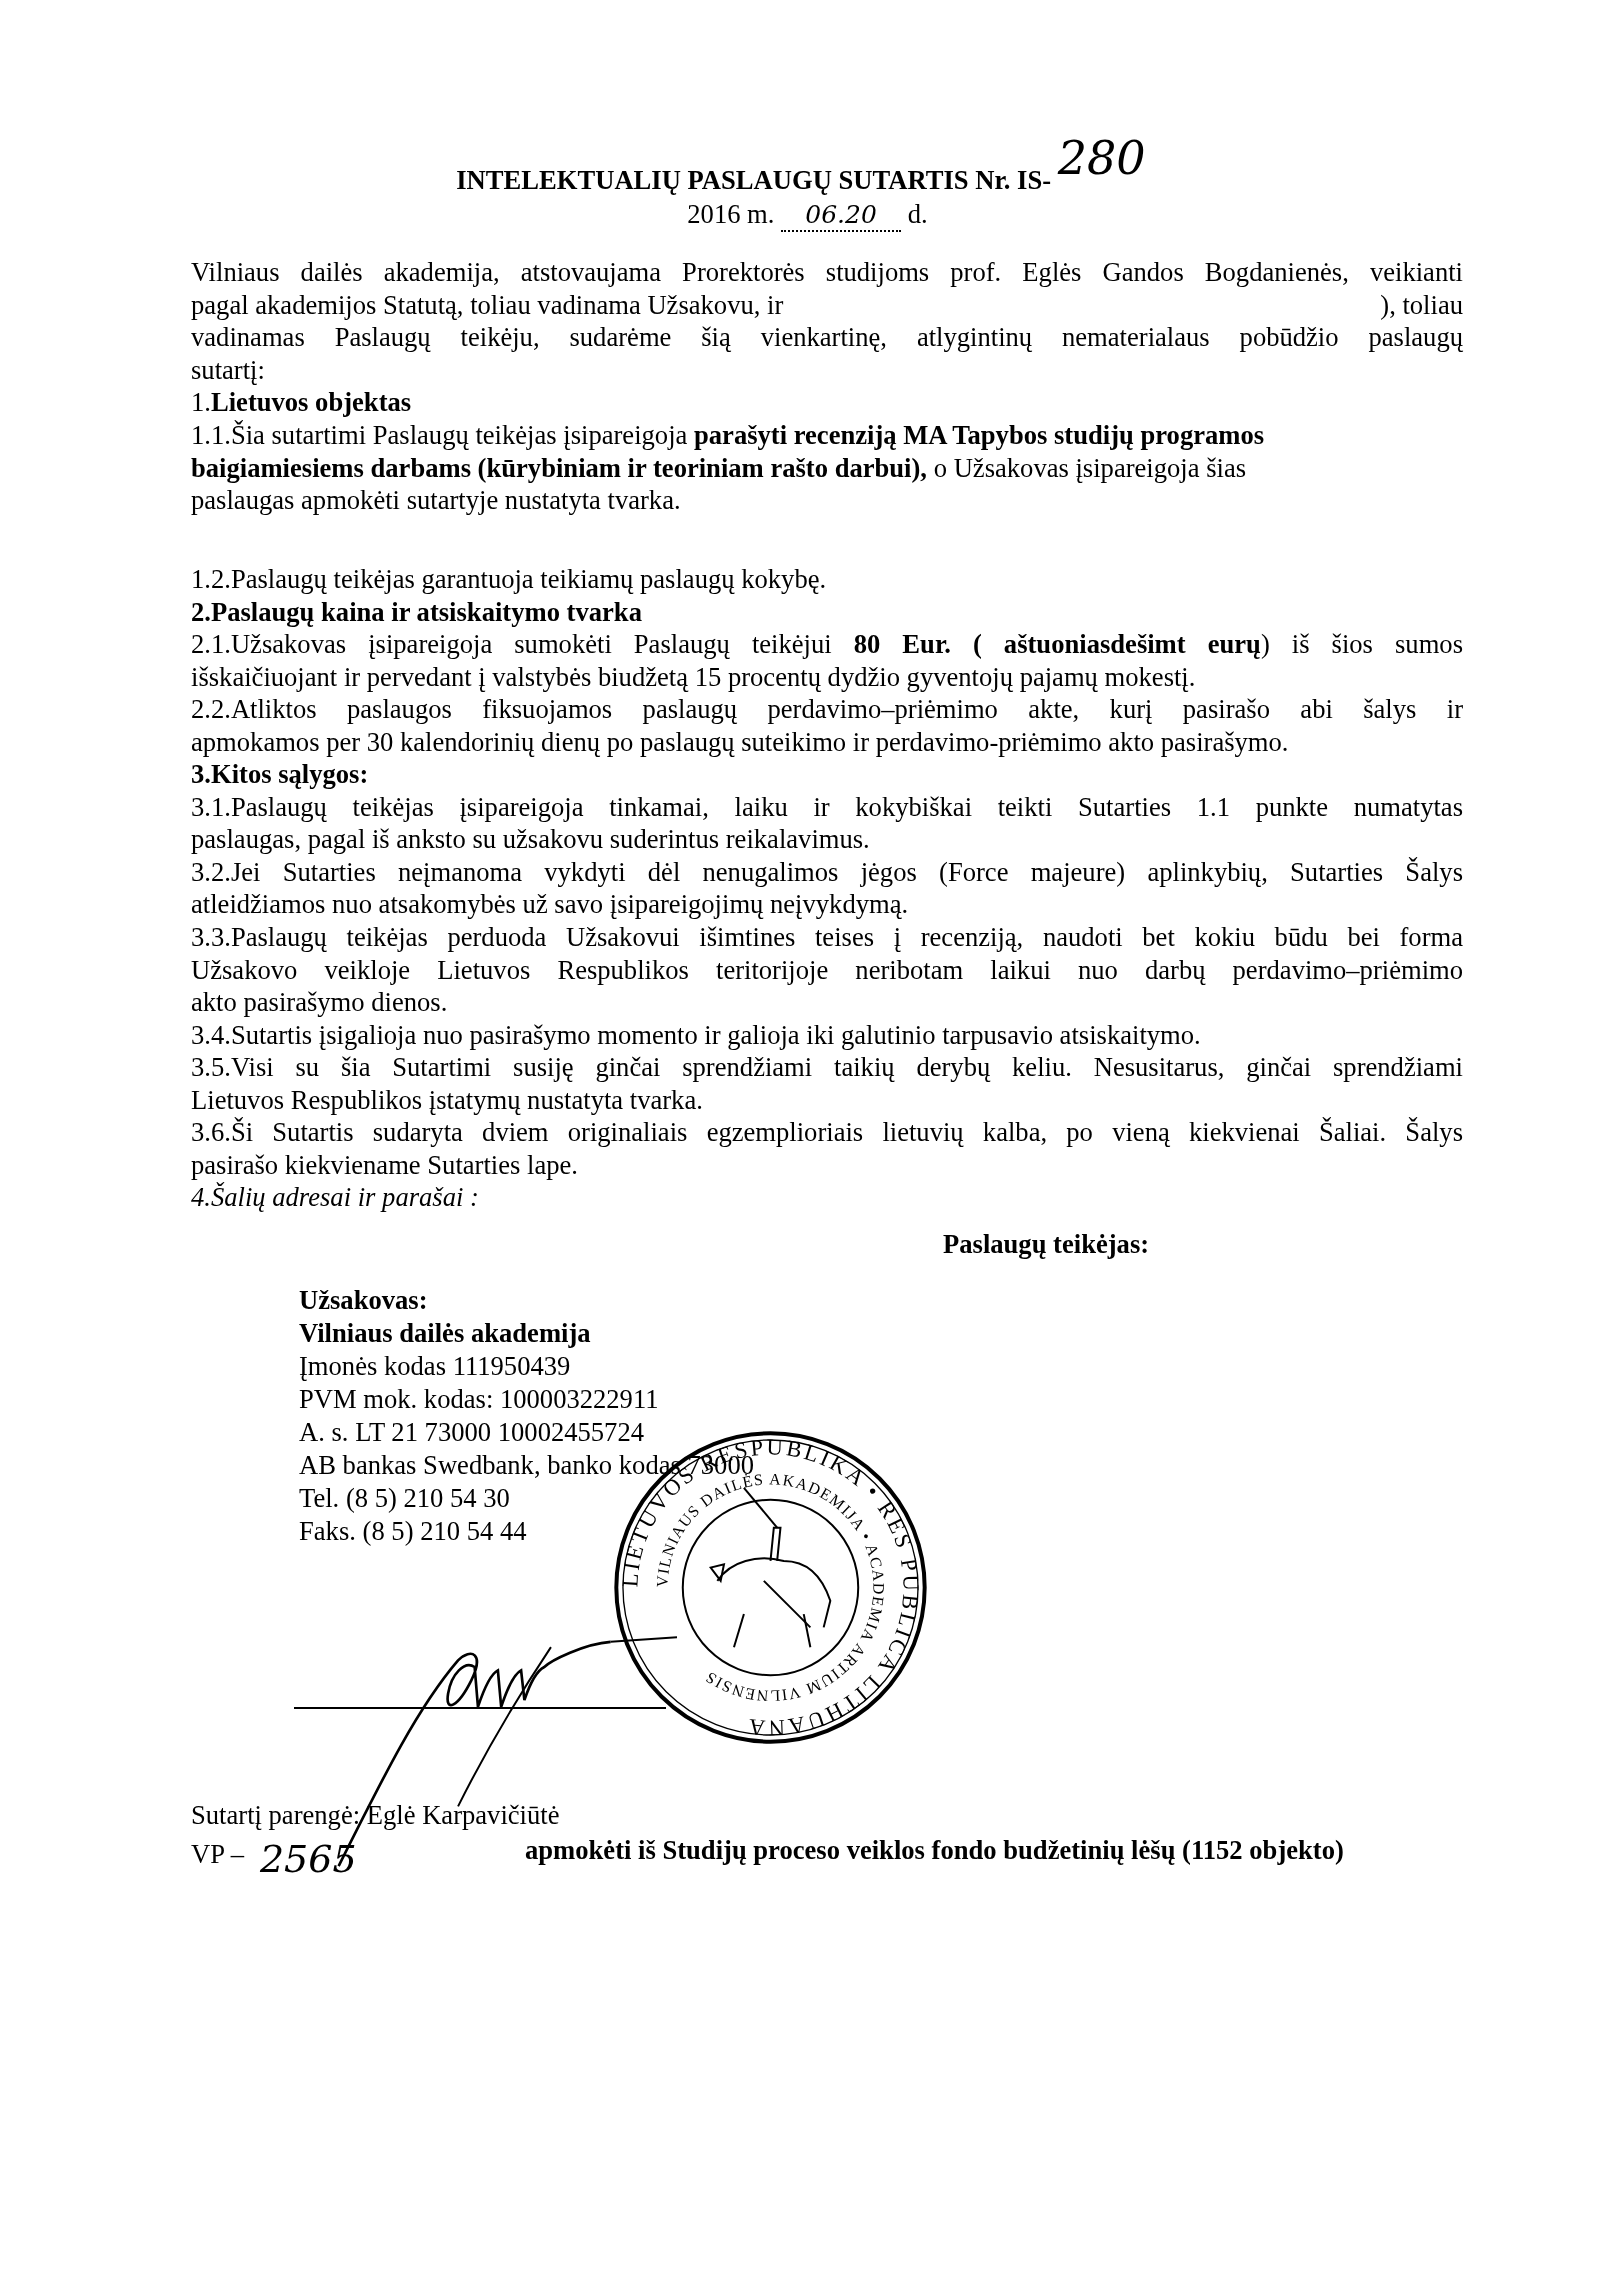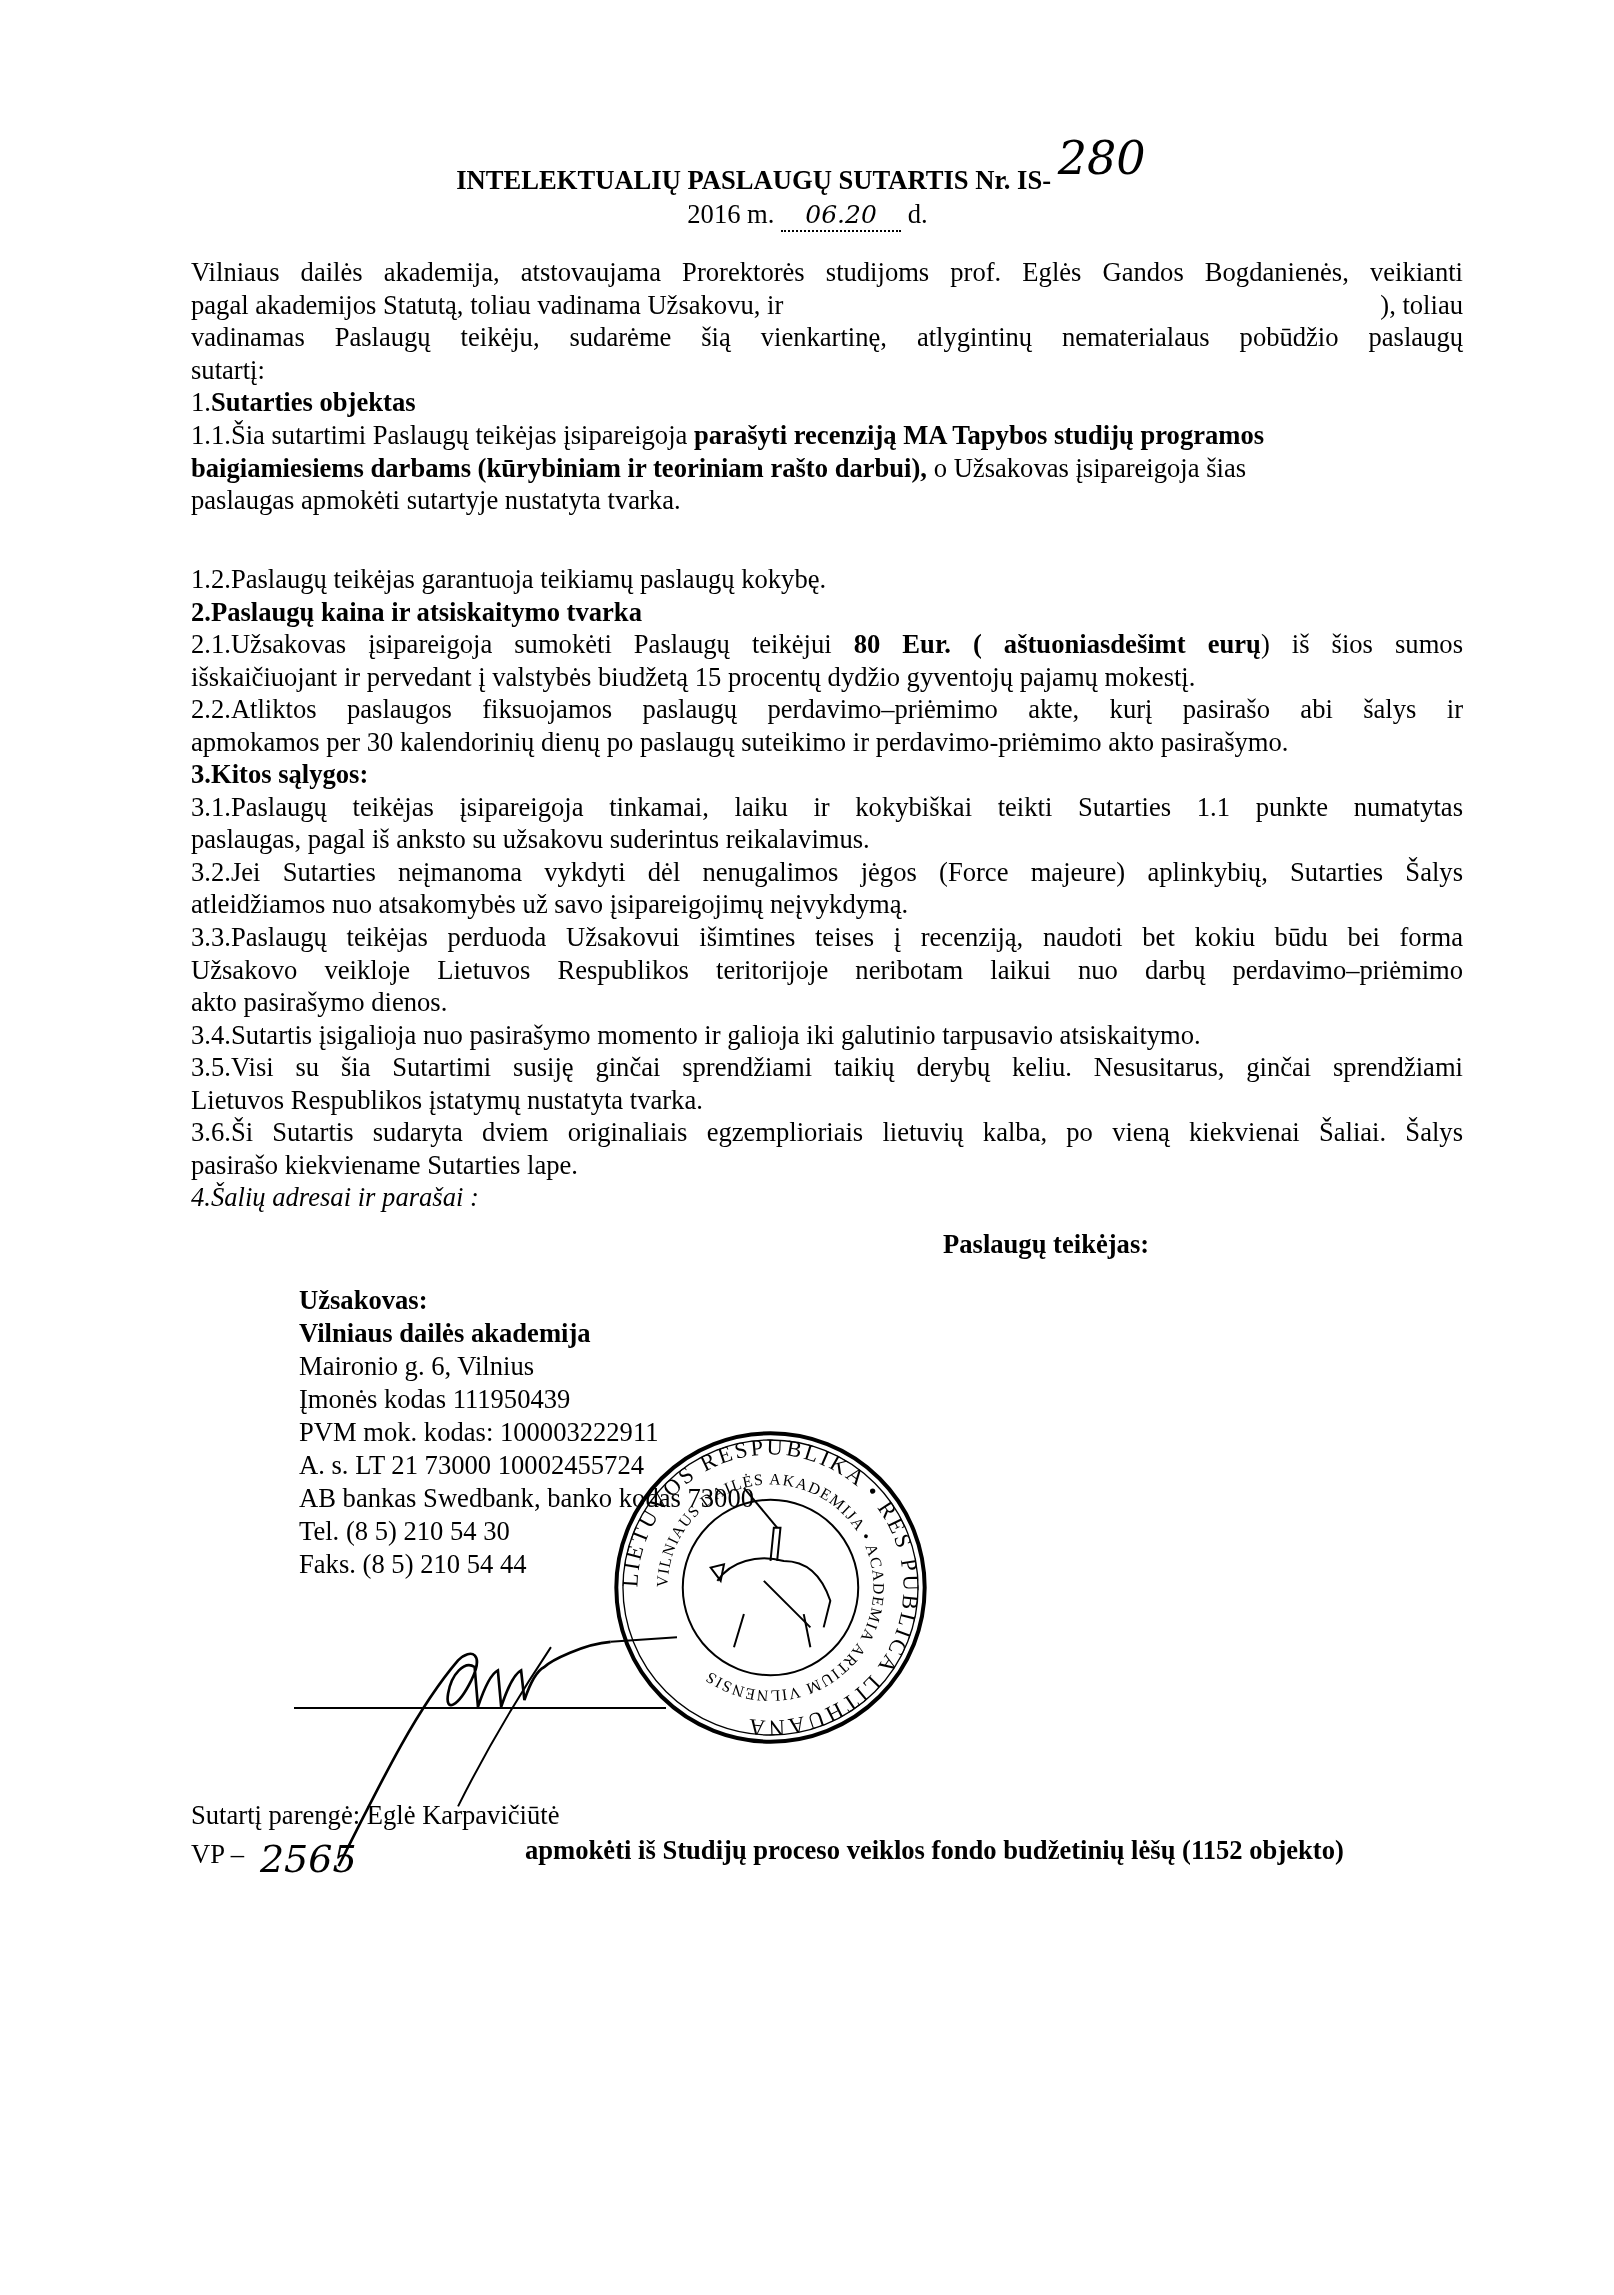--- a/index.html
+++ b/index.html
@@ -36,21 +36,21 @@
   <span>d.</span>
 </div>
 
 <div class="ln just" style="top:256px;">Vilniaus dailės akademija, atstovaujama Prorektorės studijoms prof. Eglės Gandos Bogdanienės, veikianti</div>
 <div class="ln" style="top:289px;">pagal akademijos Statutą, toliau vadinama Užsakovu, ir</div>
 <div class="ln" style="top:289px;text-align:right;">), toliau</div>
 <div class="ln just" style="top:321px;">vadinamas Paslaugų teikėju, sudarėme šią vienkartinę, atlygintinų nematerialaus pobūdžio paslaugų</div>
 <div class="ln" style="top:354px;">sutartį:</div>
 
 <div class="ln" style="top:386px;">
-  <span>1.</span><span class="b">Sutarties objektas</span>
+  <span>1.</span><span class="b">Lietuvos objektas</span>
 </div>
 <div class="ln" style="top:419px;">
   <span>1.1.Šia sutartimi Paslaugų teikėjas įsipareigoja </span><span class="b">parašyti recenziją MA Tapybos studijų programos</span>
 </div>
 <div class="ln" style="top:452px;">
   <span class="b">baigiamiesiems darbams (kūrybiniam ir  teoriniam rašto darbui),</span><span> o Užsakovas  įsipareigoja šias</span>
 </div>
 <div class="ln" style="top:484px;">paslaugas apmokėti sutartyje nustatyta tvarka.</div>
 
 <div class="ln" style="top:563px;">1.2.Paslaugų teikėjas garantuoja teikiamų paslaugų kokybę.</div>
@@ -77,21 +77,20 @@
 <div class="ln just" style="top:1116px;">3.6.Ši Sutartis sudaryta dviem originaliais egzemplioriais lietuvių kalba, po vieną kiekvienai Šaliai. Šalys</div>
 <div class="ln" style="top:1149px;">pasirašo kiekviename Sutarties lape.</div>
 
 <div class="ln" style="top:1181px;font-style:italic;">4.Šalių adresai ir parašai :</div>
 
 <div class="ln b" style="top:1228px;left:943px;width:auto;">Paslaugų teikėjas:</div>
 
 <div class="col" style="top:1284px;">
   <div class="b">Užsakovas:</div>
   <div class="b">Vilniaus dailės akademija</div>
-  <div>Maironio g. 6, Vilnius</div>
   <div>Įmonės kodas 111950439</div>
   <div>PVM mok. kodas: 100003222911</div>
   <div>A. s. LT 21 73000 10002455724</div>
   <div>AB bankas Swedbank, banko kodas 73000</div>
   <div>Tel. (8 5) 210 54 30</div>
   <div>Faks. (8 5) 210 54 44</div>
 </div>
 
 <div class="sigline"></div>
 

